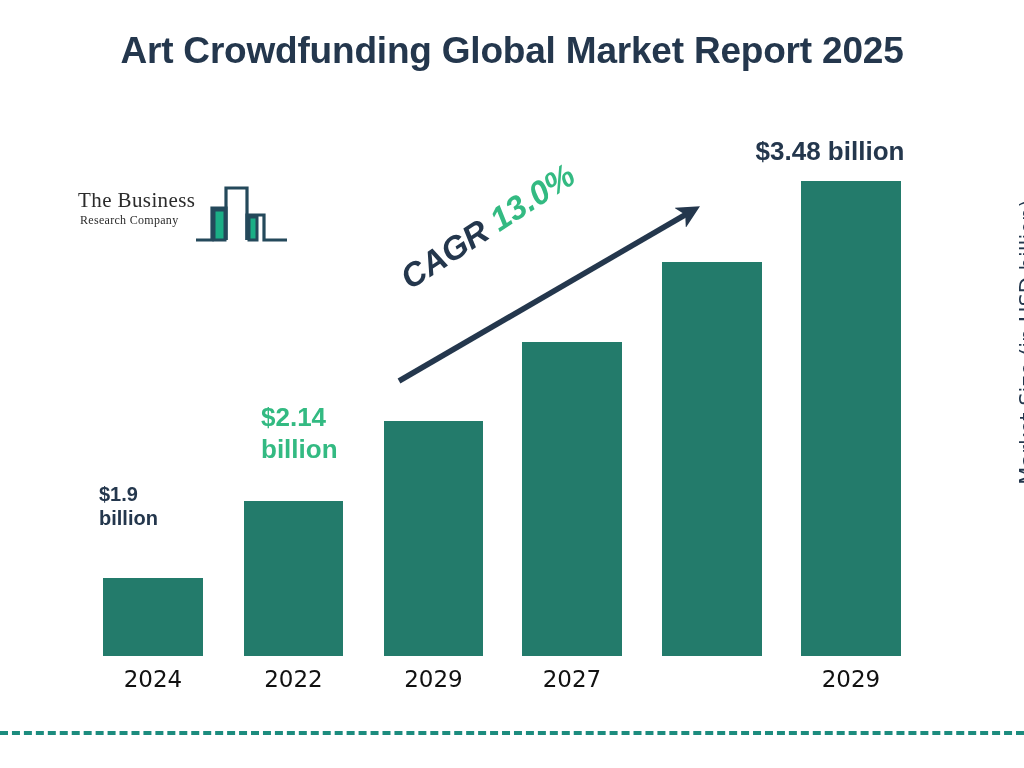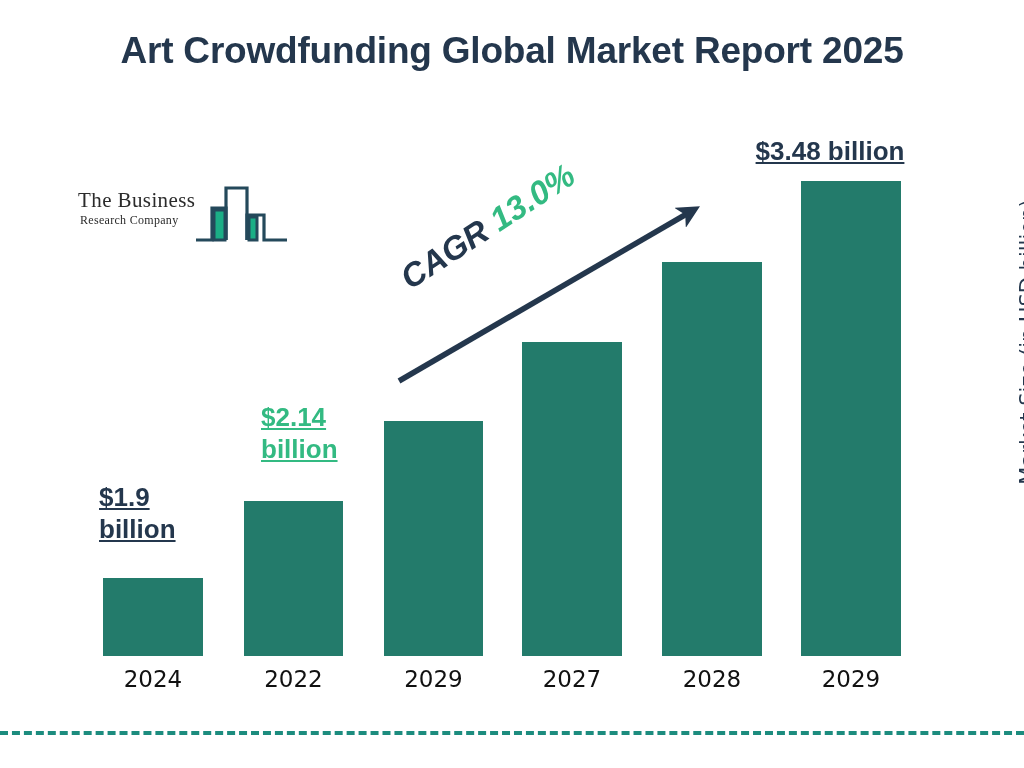--- a/index.html
+++ b/index.html
@@ -87,27 +87,26 @@
     color: #111111;
     font-family: "DejaVu Sans", sans-serif;
   }
 
   
   .value-label {
     position: absolute;
     font-weight: bold;
     font-family: "Liberation Sans", sans-serif;
     line-height: 1.22;
-    text-decoration: underline;
   }
   #label-2024 {
     left: 99px;
     top: 482px;
     width: 130px;
-    font-size: 26px;
+    font-size: 20px;
     color: #24374D;
   }
   #label-2025 {
     left: 261px;
     top: 402px;
     width: 130px;
     font-size: 26px;
     color: #33BA82;
   }
   #label-2029 {
@@ -183,21 +182,20 @@
   <div id="plot">
       <div class="bar" style="left: 99px; width: 100px; top: 578px; height: 78px; background: rgb(35, 123, 107);"></div>
       <div class="xtick" style="left: 79px; top: 666px; width: 140px;">2024</div>
       <div class="bar" style="left: 240px; width: 99px; top: 501px; height: 155px; background: rgb(35, 123, 107);"></div>
       <div class="xtick" style="left: 220px; top: 666px; width: 139px;">2022</div>
       <div class="bar" style="left: 380px; width: 99px; top: 421px; height: 235px; background: rgb(35, 123, 107);"></div>
       <div class="xtick" style="left: 360px; top: 666px; width: 139px;">2029</div>
       <div class="bar" style="left: 518px; width: 100px; top: 342px; height: 314px; background: rgb(35, 123, 107);"></div>
       <div class="xtick" style="left: 498px; top: 666px; width: 140px;">2027</div>
       <div class="bar" style="left: 658px; width: 100px; top: 262px; height: 394px; background: rgb(35, 123, 107);"></div>
-      <div class="xtick" style="left: 638px; top: 666px; width: 140px;">2028</div>
       <div class="bar" style="left: 797px; width: 100px; top: 181px; height: 475px; background: rgb(35, 123, 107);"></div>
       <div class="xtick" style="left: 777px; top: 666px; width: 140px;">2029</div>
     </div>
 
   <svg id="arrow" style="position:absolute;left:0;top:0;width:1024px;height:768px;pointer-events:none;">
     <defs>
       <marker id="arrowhead" markerWidth="4.2" markerHeight="4.2" refX="2.1" refY="2.1" orient="auto">
         <path d="M0,0 L4.2,2.1 L0,4.2 L1.1,2.1 Z" fill="#24374D"></path>
       </marker>
     </defs>

